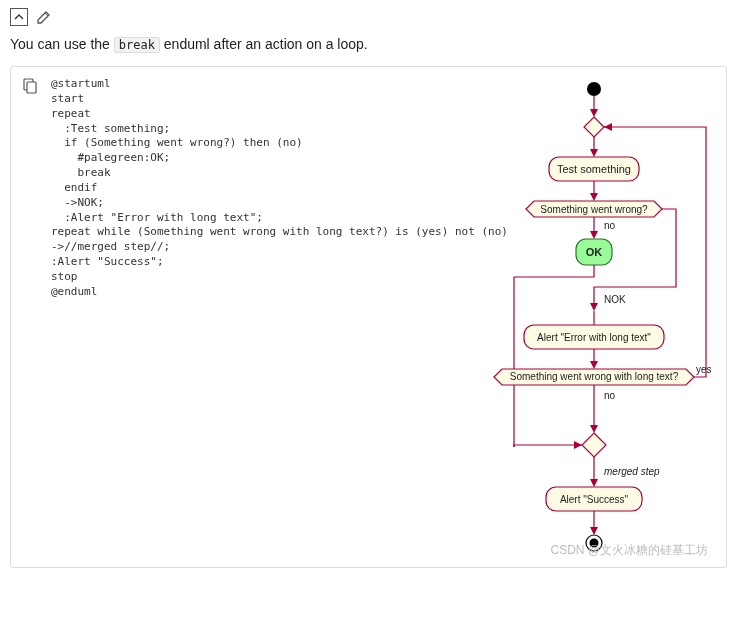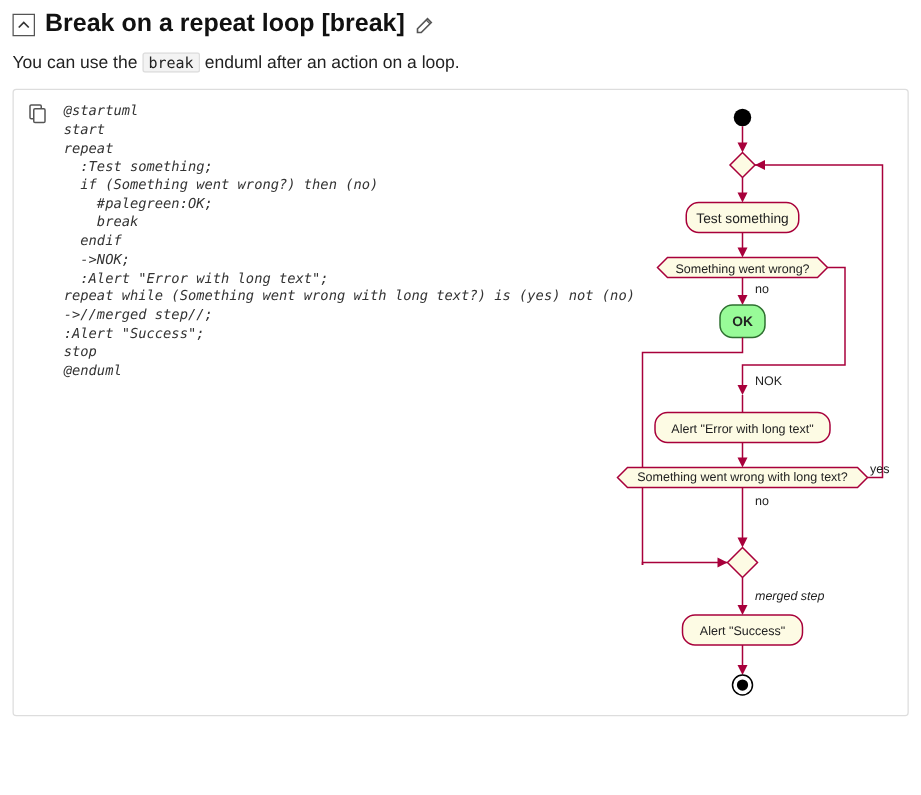--- a/index.html
+++ b/index.html
@@ -69,21 +69,20 @@
     color: #555;
   }
   pre.code {
     font-family: "SimSun","NSimSun",Consolas,monospace;
     font-size: 11px;
     line-height: 1.35;
     white-space: pre;
     margin: 0;
     color: #333;
     flex: 0 0 auto;
-    font-style: italic;
   }
   .diagram {
     flex: 1 1 auto;
     position: relative;
   }
   .diagram svg { position:absolute; right:0; top:0; }
   .watermark {
     position: absolute;
     right: 18px;
     bottom: 8px;
@@ -107,21 +106,20 @@
 </style>
 </head>
 <body>
 
 <div class="header">
   <span class="up-icon">
     <svg width="10" height="10" viewBox="0 0 10 10">
         <path d="M1 7 L5 3 L9 7" stroke="#333" stroke-width="1.4" fill="none"></path>
       </svg>
   </span>
-  <h1>Break on a repeat loop [break]</h1>
   <span class="edit-icon">
     <svg width="16" height="16" viewBox="0 0 16 16">
         <path d="M2 11 L10 3 L13 6 L5 14 L2 14 Z" fill="none" stroke="#555" stroke-width="1.3"></path>
         <path d="M9 4 L12 7" stroke="#555" stroke-width="1"></path>
       </svg>
   </span>
 </div>
 
 <p class="intro">
   <span>You can use the </span><code class="kw">break</code><span> enduml after an action on a loop.</span>
@@ -214,13 +212,14 @@
       <rect x="92" y="410" width="96" height="24" rx="10" class="node-box"></rect>
       <text x="140" y="426" text-anchor="middle" class="node-text-sm">Alert "Success"</text>
 
       <line x1="140" y1="434" x2="140" y2="452" class="flow"></line>
       <polygon points="140,458 136,450 144,450" class="arrow"></polygon>
       <circle cx="140" cy="466" r="8" class="dot-end-outer"></circle>
       <circle cx="140" cy="466" r="4.5" class="dot-end-inner"></circle>
     </svg>
   </div>
 
+  <div class="watermark">CSDN @文火冰糖的硅基工坊</div>
 </div>
 
 </body></html>

